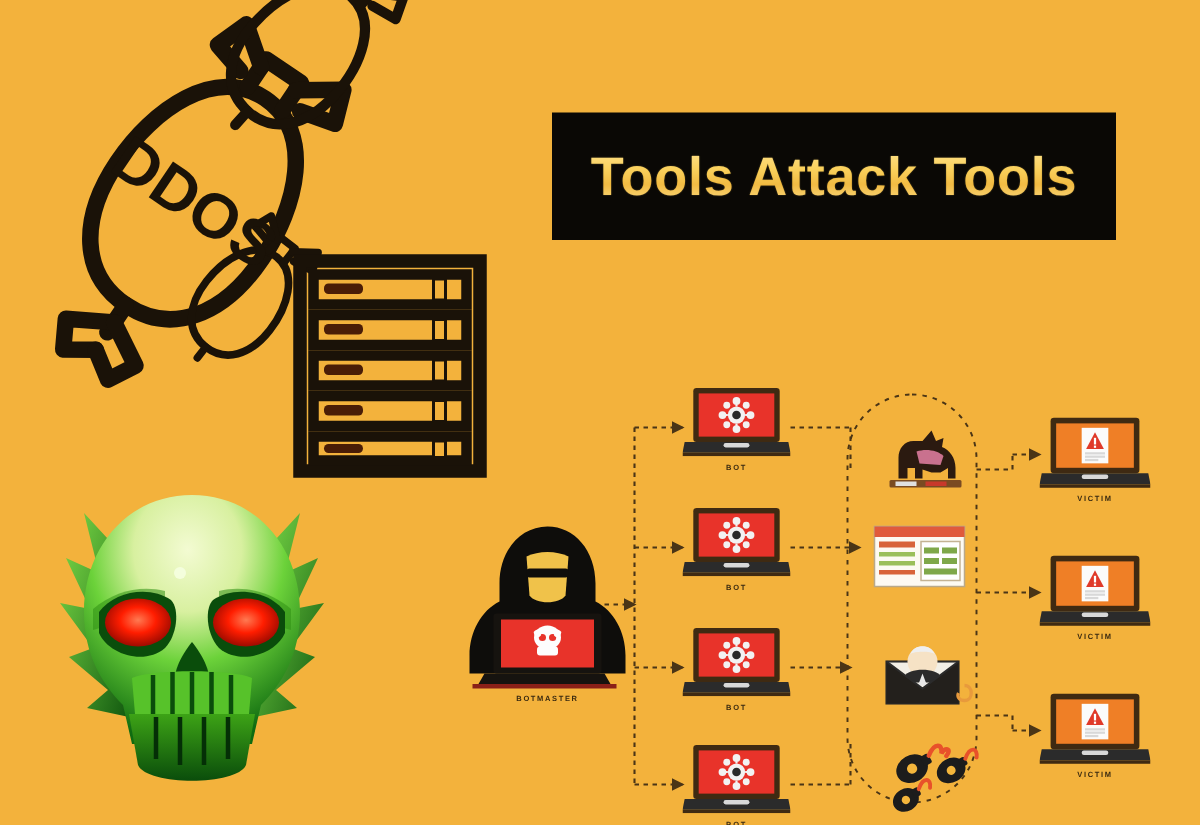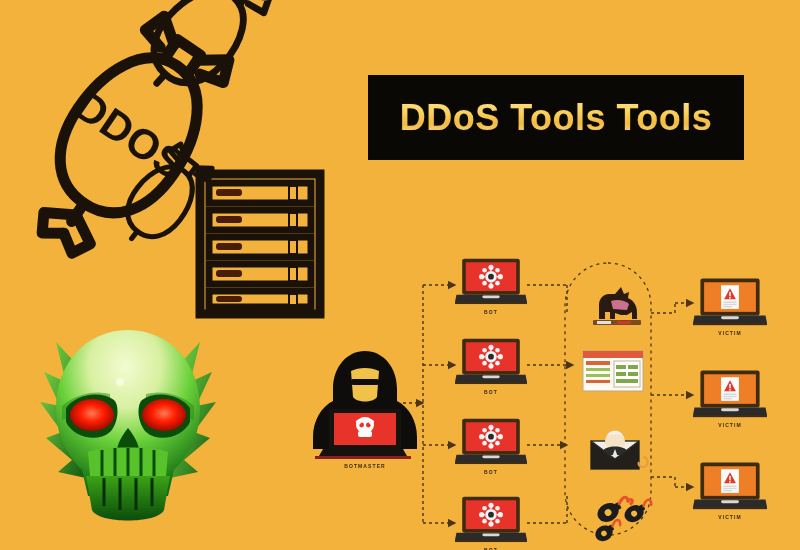--- a/index.html
+++ b/index.html
@@ -373,16 +373,16 @@
     <div class="node-label" style="left:196px;top:134px;">BOT</div>
     <div class="node-label" style="left:196px;top:214px;">BOT</div>
     <div class="node-label" style="left:196px;top:292px;">BOT</div>
 
     <div class="node-label" style="left:435px;top:75px;">VICTIM</div>
     <div class="node-label" style="left:435px;top:167px;">VICTIM</div>
     <div class="node-label" style="left:435px;top:259px;">VICTIM</div>
   </div>
 
   <div class="title-box">
-    <div class="title-text">DDoS Tools Tools</div>
+    <div class="title-text">Tools Attack Tools</div>
   </div>
 
 </div>
 
 </body></html>

